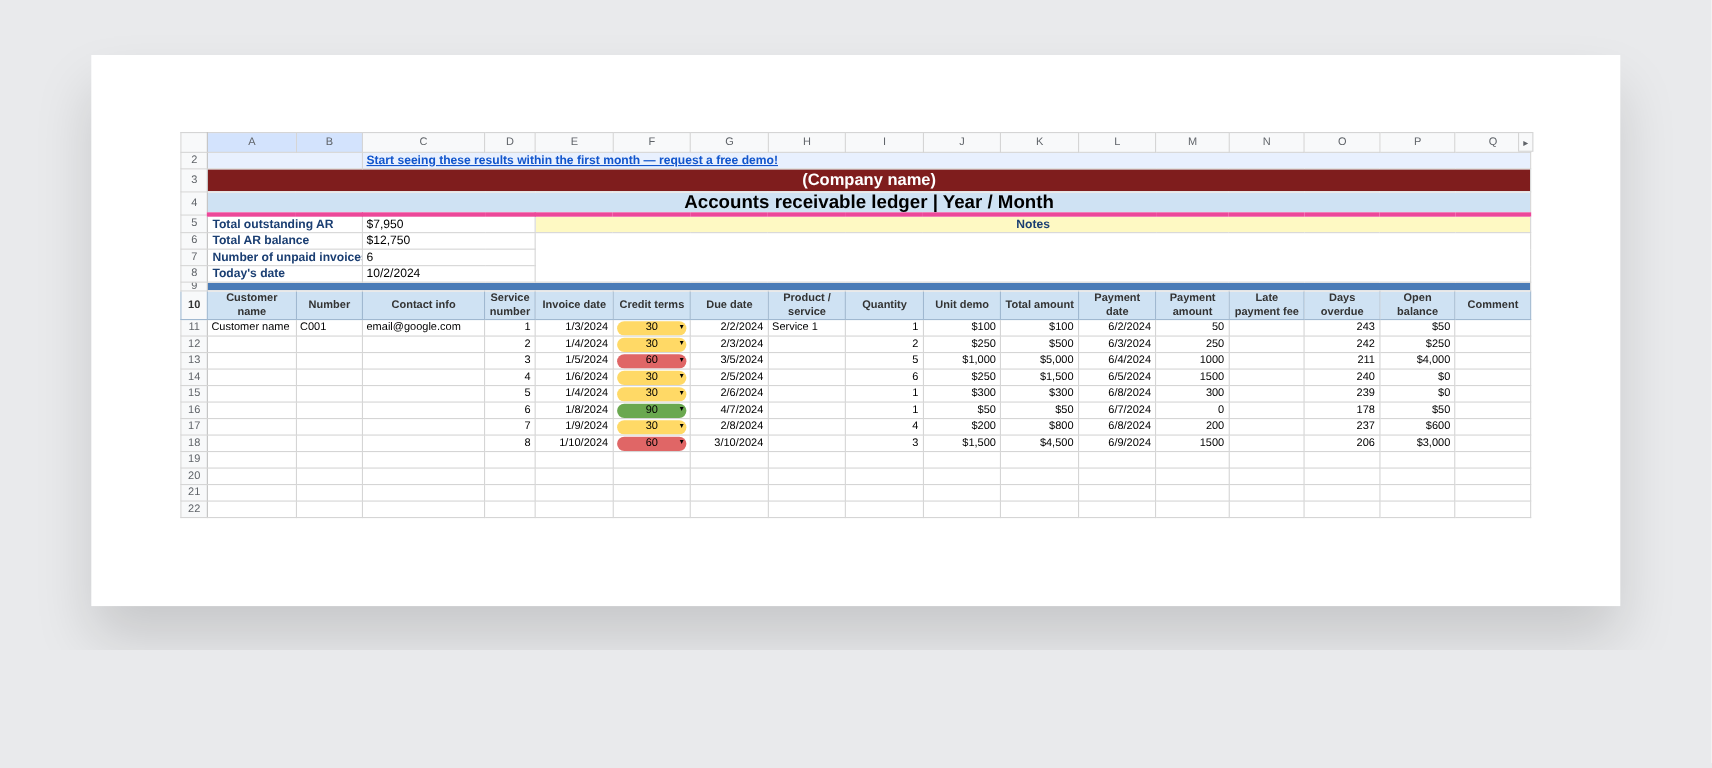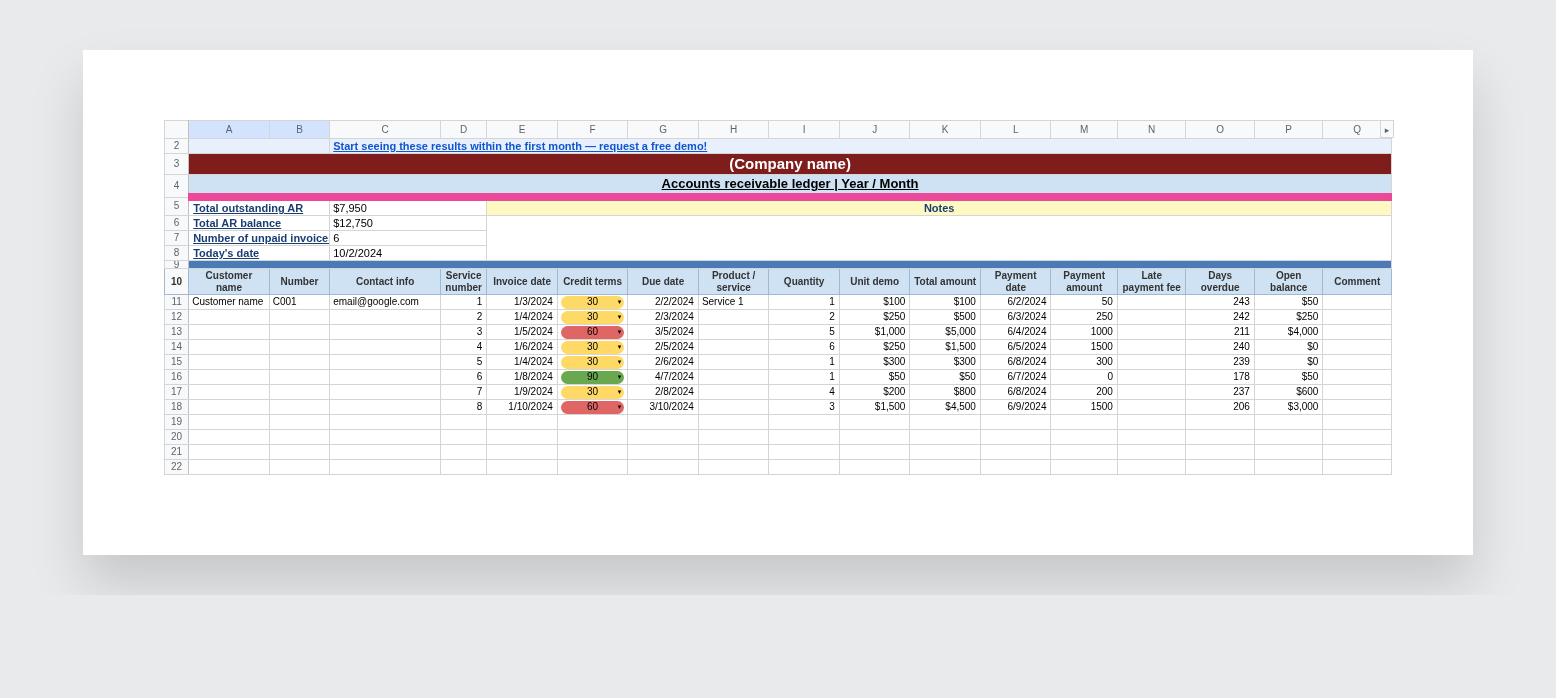--- a/index.html
+++ b/index.html
@@ -69,31 +69,29 @@
     text-align: center;
     font-weight: bold;
     font-size: 15px;
     height: 20px;
     line-height: 20px;
   }
   .title {
     background: #cfe2f3;
     text-align: center;
     font-weight: bold;
-    font-size: 13px;
+    font-size: 17px;
     height: 18px;
     line-height: 18px;
-    border-bottom: 8px solid #ec4899;
-    text-decoration: underline;
+    border-bottom: 4px solid #ec4899;
   }
   .summary-label {
     font-weight: bold;
     color: #1a3e72;
     padding-left: 4px;
-    text-decoration: underline;
   }
   .notes-hdr {
     text-align: center;
     font-weight: bold;
     color: #1a3e72;
     background: #fef9c3;
   }
   .dark-blue-row td {
     background: #4a7bb7;
     height: 6px;

